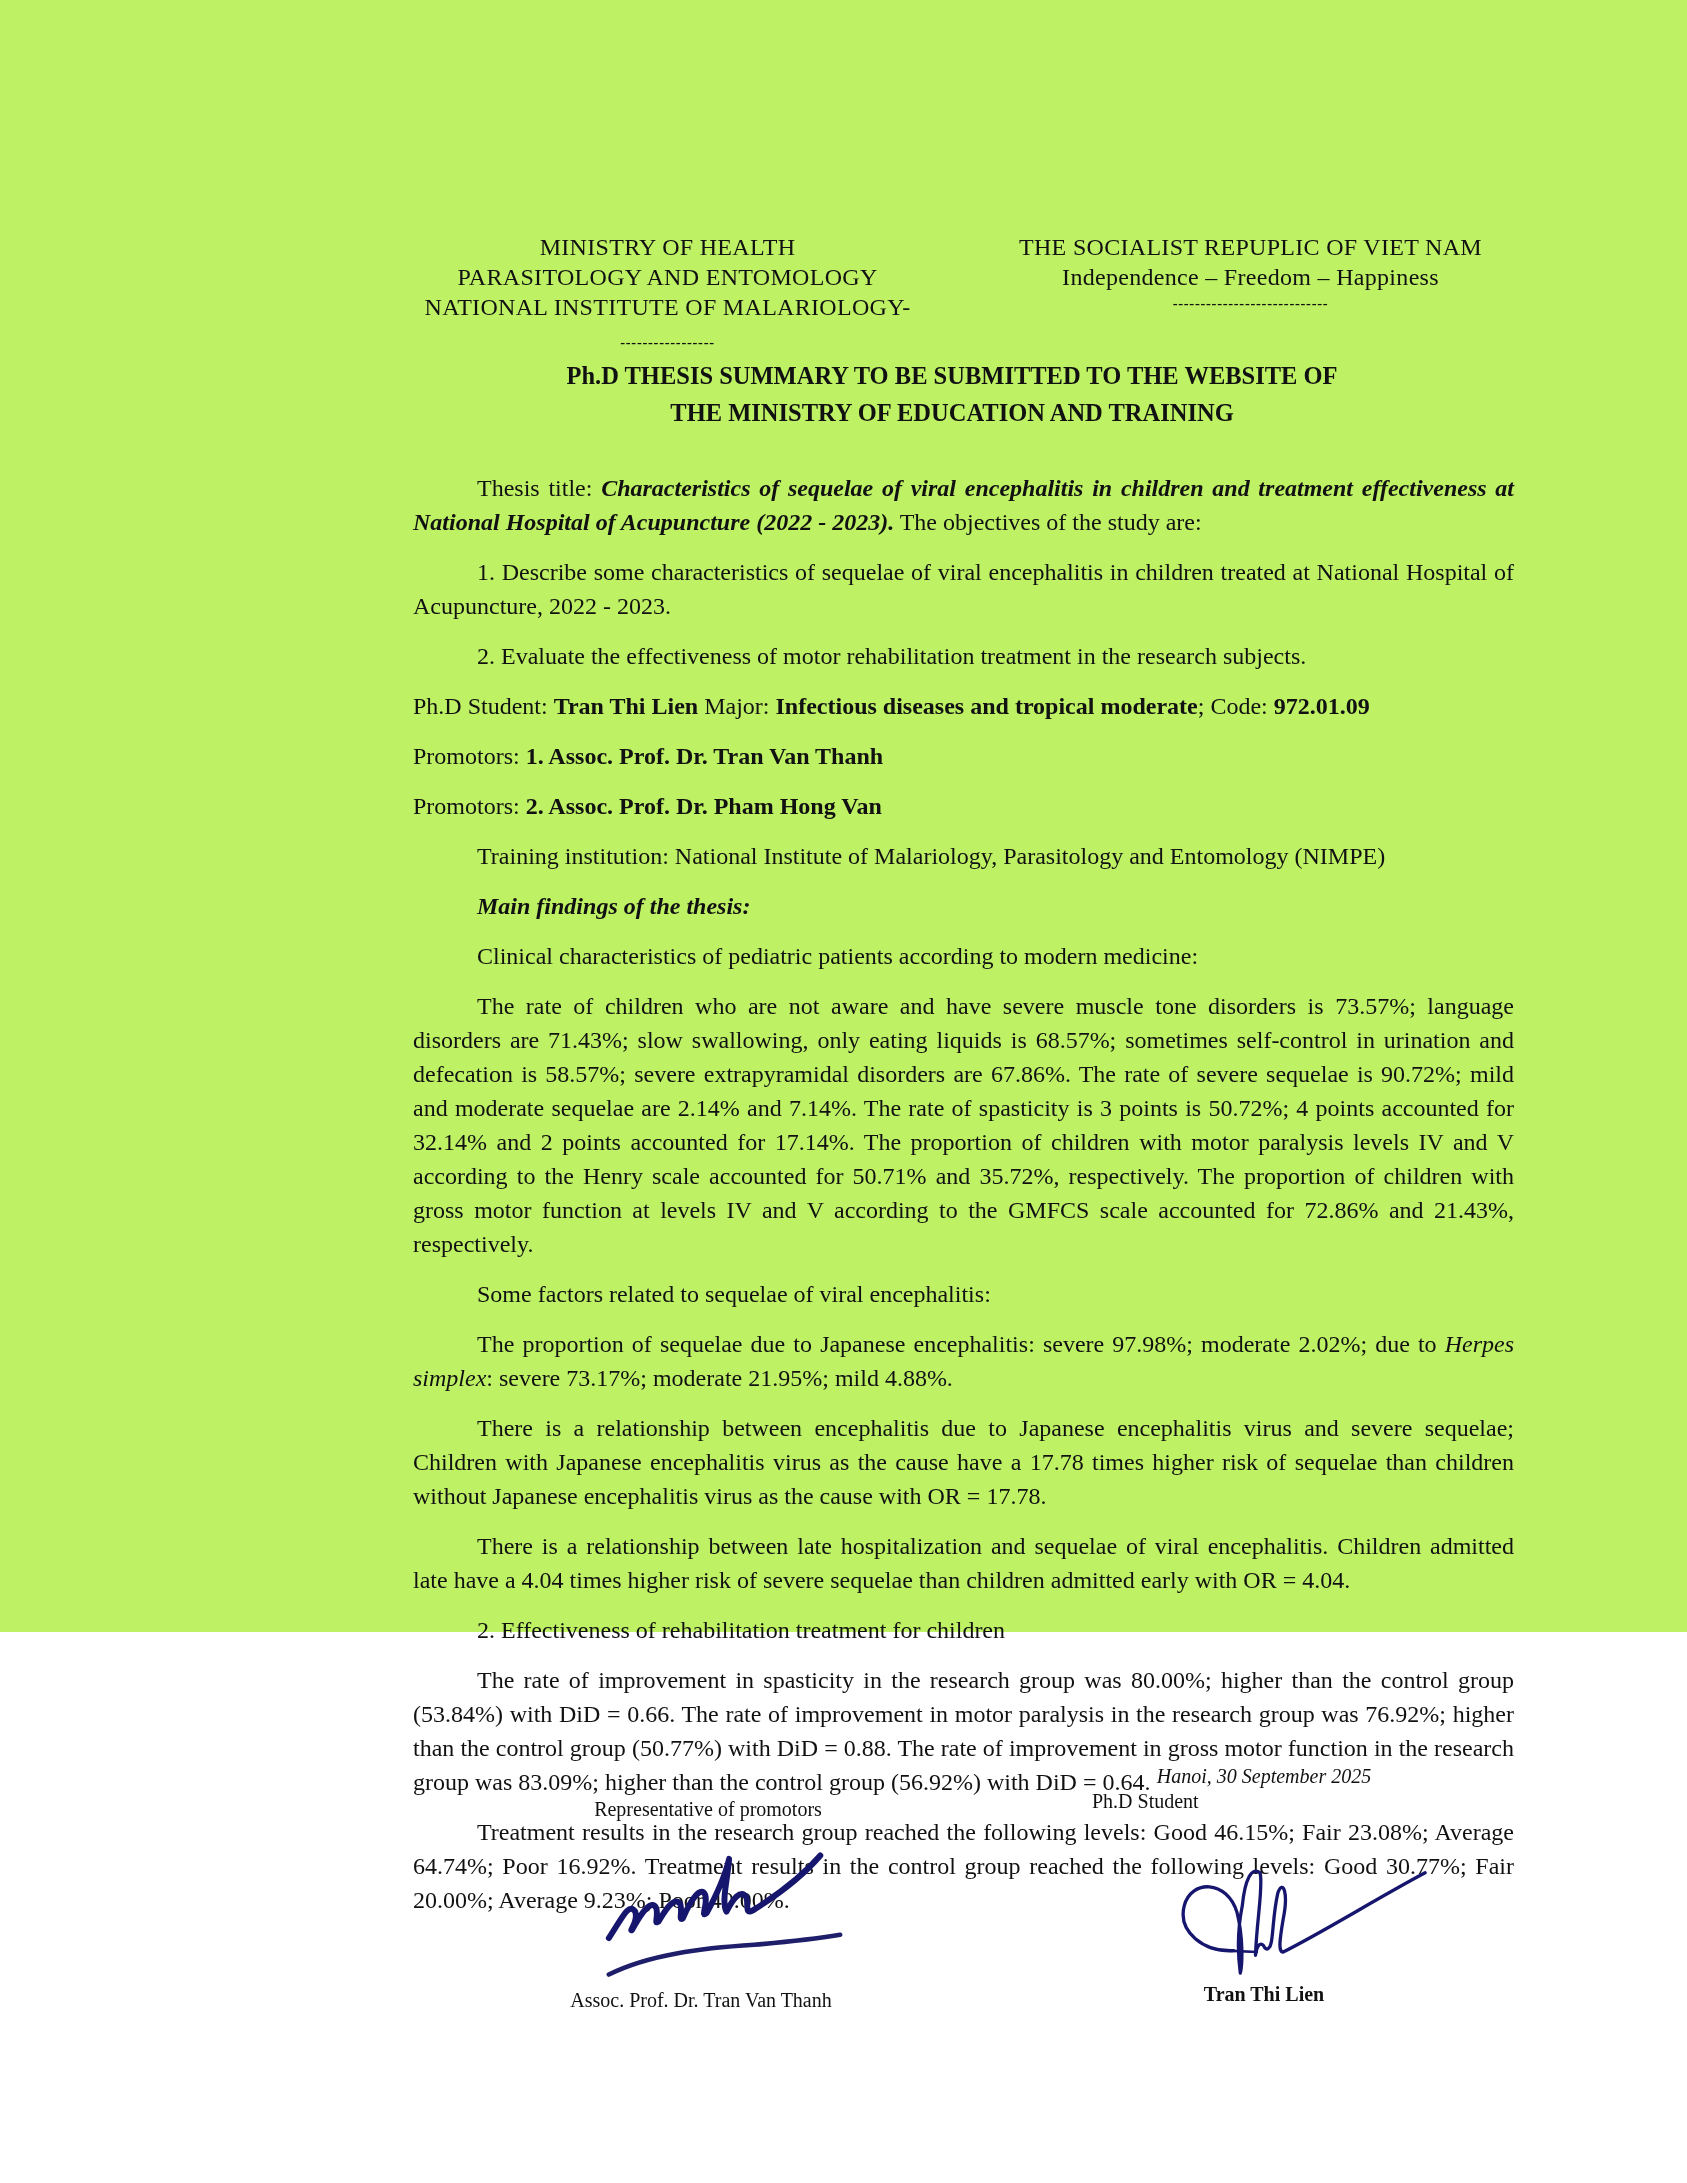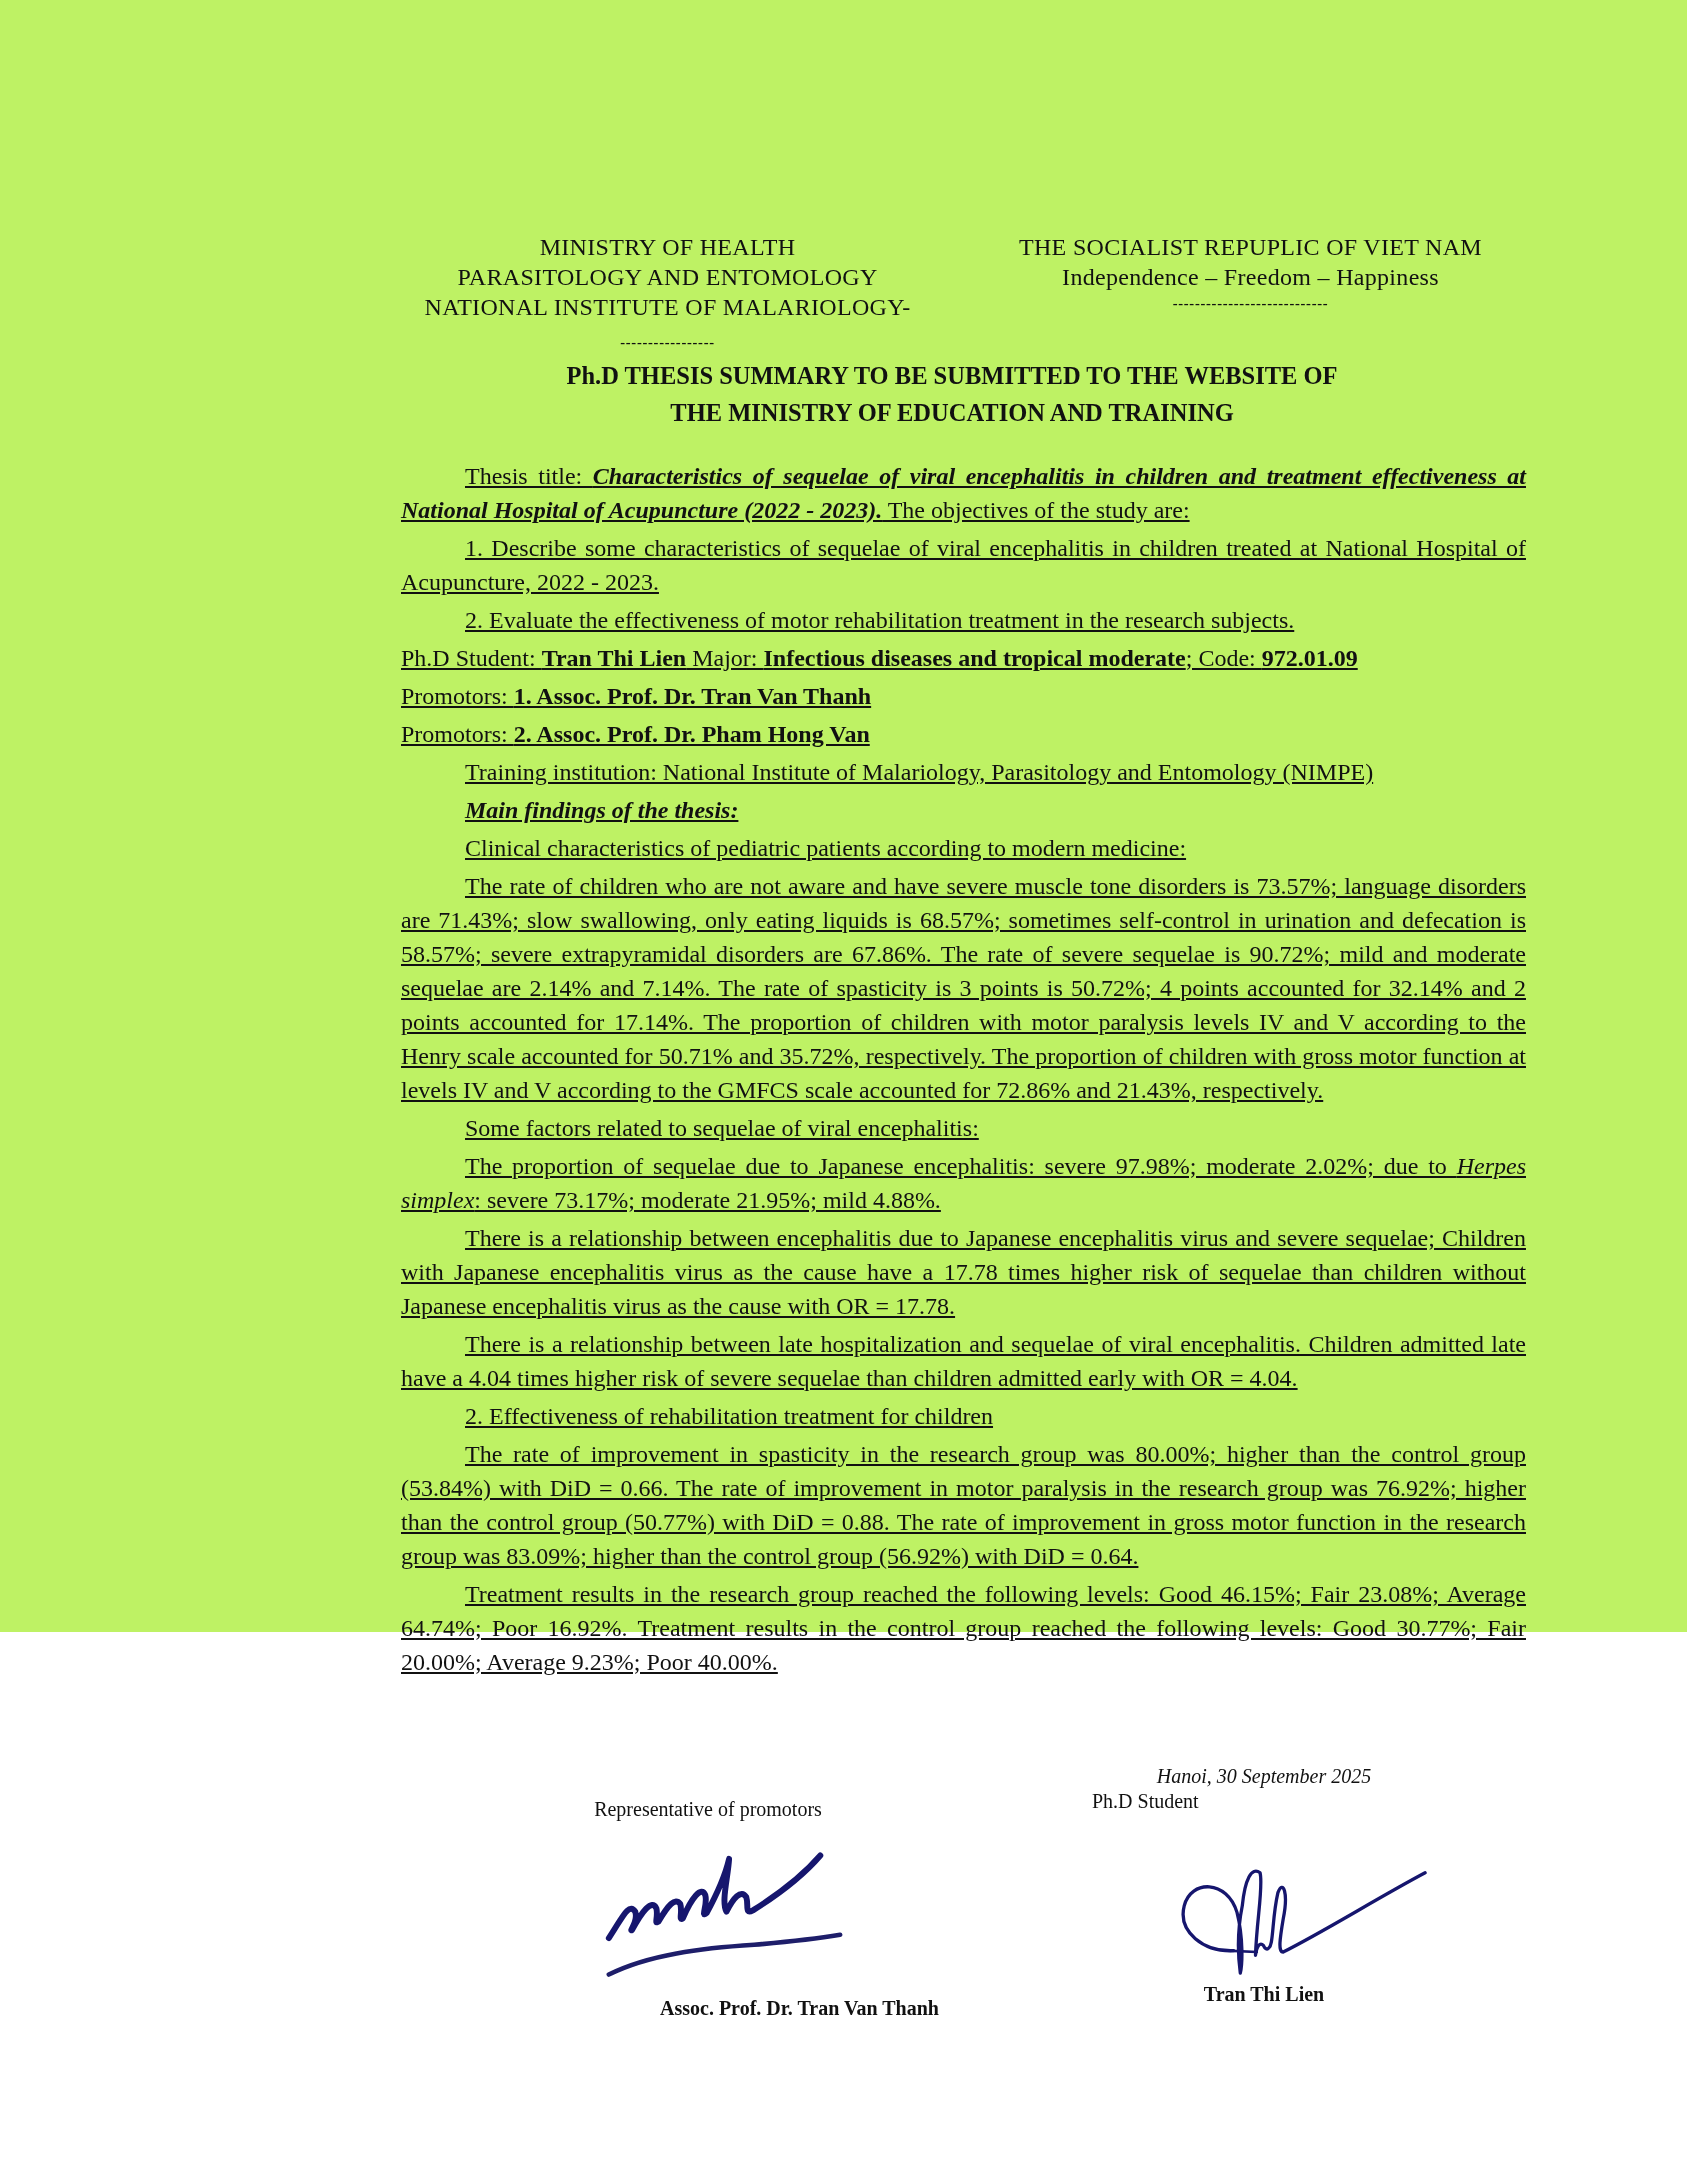--- a/index.html
+++ b/index.html
@@ -9,33 +9,33 @@
   .hdr-col { position: absolute; text-align: center; font-size: 24px; line-height: 30px; letter-spacing: 0.3px; }
   .hdr-left { left: 370px; width: 595px; top: 232px; }
   .hdr-right { left: 953px; width: 595px; top: 232px; }
   .dashes { font-size: 14.6px; letter-spacing: 0.7px; line-height: 16px; font-weight: bold; }
   .hdr-left .dashes { margin-top: 12px; }
   .hdr-right .dashes { margin-top: 2.6px; }
   .title { position: absolute; left: 370px; width: 1164px; top: 357px; text-align: center;
            font-weight: bold; font-size: 24.5px; line-height: 37px; }
   .body { position: absolute; left: 397px; width: 1133px; top: 455px; font-size: 24px;
           line-height: 34px; text-align: justify; }
-  .body p { margin: 4px; text-decoration: underline; }
+  .body p { margin: 16px; }
   .ind1 { text-indent: 64px; }
   .ind2 { padding-left: 64px; text-align: left; }
   .b { font-weight: bold; }
   .bi { font-weight: bold; font-style: italic; }
   .i { font-style: italic; }
   .signblock { position: absolute; top: 1760px; left: 0; width: 1687px; height: 278px; font-size: 20px; }
   .date { position: absolute; left: 1092px; width: 344px; top: 0; text-align: center; font-style: italic; line-height: 32px; }
   .rep { position: absolute; left: 503px; width: 410px; top: 33px; text-align: center; line-height: 32px; }
   .phd { position: absolute; left: 1092px; width: 344px; top: 25px; text-align: left; line-height: 32px; }
   .sig1 { position: absolute; left: 582px; top: 79px; width: 318px; height: 152px; }
   .sig2 { position: absolute; left: 1164px; top: 93px; width: 278px; height: 132px; }
-  .name1 { position: absolute; left: 463px; width: 476px; top: 232px; text-align: right; font-weight: bold; line-height: 32px; }
+  .name1 { position: absolute; left: 463px; width: 476px; top: 224px; text-align: center; font-weight: normal; line-height: 32px; }
   .name2 { position: absolute; left: 1092px; width: 344px; top: 218px; text-align: center; font-weight: bold; line-height: 32px; }
 </style>
 </head>
 <body>
 
 <div class="page">
 
   <div class="hdr-col hdr-left">
     <div>MINISTRY OF HEALTH</div>
     <div>PARASITOLOGY AND ENTOMOLOGY</div>

